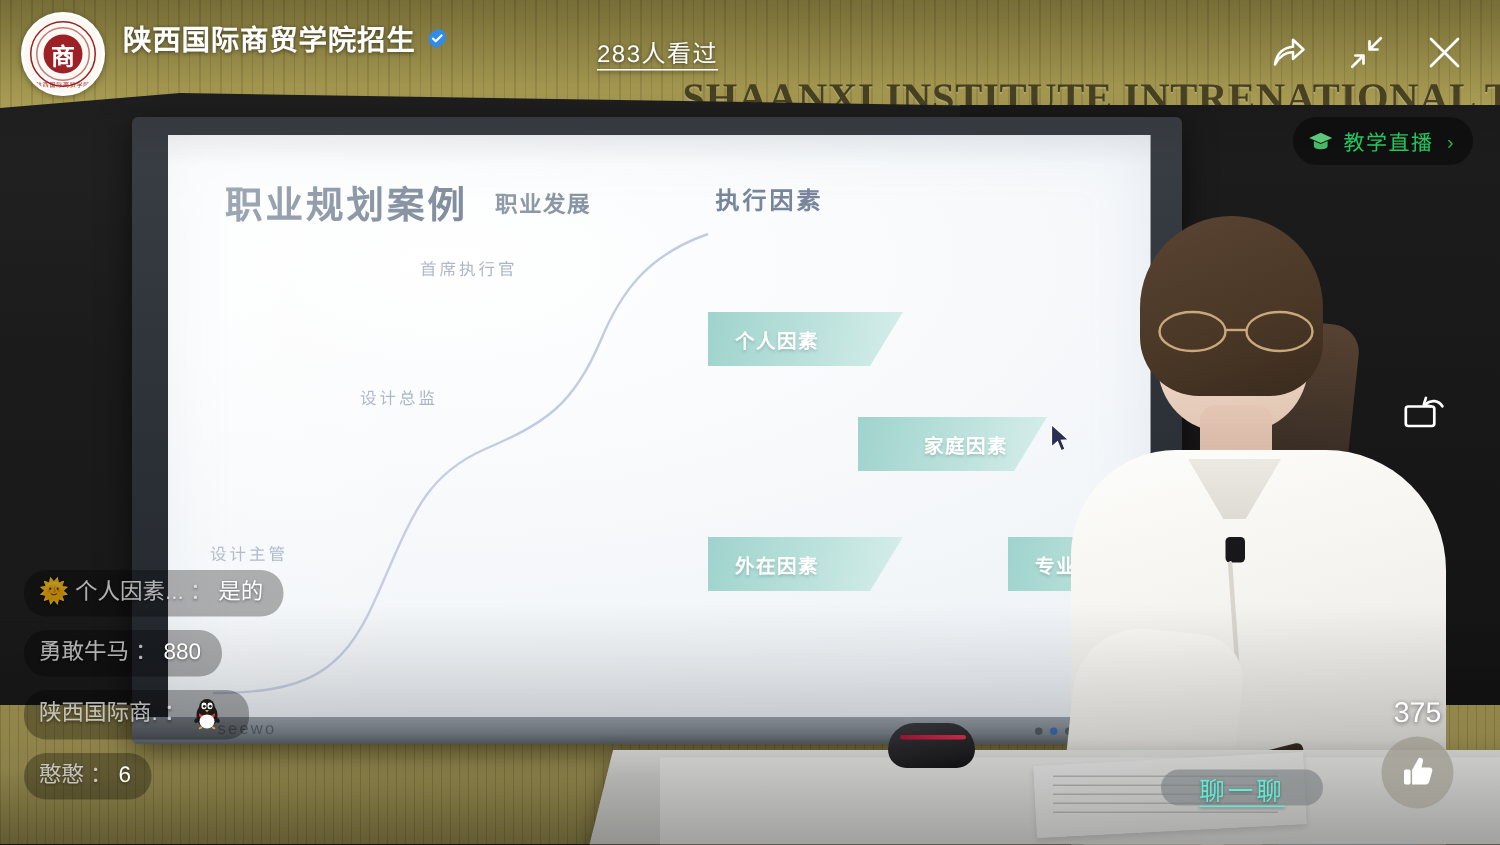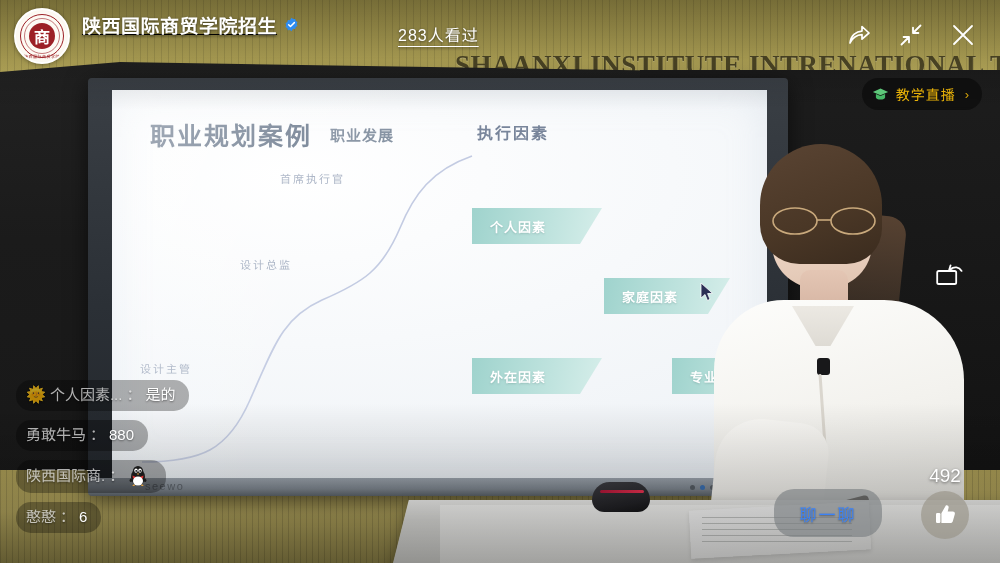--- a/index.html
+++ b/index.html
@@ -251,21 +251,21 @@
   .avatar .seal{
     position:relative;width:26px;height:26px;border-radius:50%;
     background:#9c2026;color:#fff;font-size:16px;font-weight:700;
     display:flex;align-items:center;justify-content:center;
     font-family:"Liberation Serif","DejaVu Serif",serif;
   }
   .avatar .arc{
     position:absolute;left:0;bottom:3px;width:100%;text-align:center;
     font-size:4px;color:#9c2026;letter-spacing:.5px;
   }
-  .ht{display:flex;flex-direction:column;gap:13px;padding-top:3px;text-decoration:underline;}
+  .ht{display:flex;flex-direction:column;gap:13px;padding-top:3px;}
   .htitle{
     display:flex;align-items:center;gap:7px;
     font-size:19px;font-weight:700;color:#ffffff;
     text-shadow:0 1px 3px rgba(0,0,0,.55);letter-spacing:.5px;
   }
   .verified{
     width:15px;height:15px;flex:0 0 15px;display:block;
   }
   .hsub{
     font-size:13px;color:rgba(255,255,255,.82);
@@ -280,21 +280,21 @@
     background:transparent;
   }
 
   .topright{position:absolute;right:24px;top:22px;display:flex;align-items:center;gap:26px;}
   .ticon{width:26px;height:26px;display:block;cursor:pointer;}
 
   .live-badge{
     position:absolute;right:18px;top:78px;height:32px;
     display:flex;align-items:center;gap:7px;padding:0 12px 0 10px;
     background:rgba(0,0,0,.42);border-radius:16px;
-    color:#eab308;font-size:14px;letter-spacing:1px;
+    color:#22c55e;font-size:14px;letter-spacing:1px;
     backdrop-filter:blur(2px);
   }
   .cap-icon{width:17px;height:17px;display:block;}
   .chev{font-size:13px;opacity:.9;margin-left:2px;}
 
   .rotate-btn{position:absolute;right:34px;top:262px;width:30px;height:26px;}
 
   
   .chat{position:absolute;left:16px;bottom:30px;display:flex;flex-direction:column;gap:9px;}
   .msg{
@@ -306,25 +306,25 @@
   }
   .msg .nm{color:rgba(255,255,255,.68);}
   .msg .tx{color:#ffffff;}
   .emo{font-size:16px;line-height:1;}
   .qq{
     width:20px;height:22px;display:inline-block;vertical-align:middle;
   }
 
   .chat-btn{
     position:absolute;right:118px;bottom:26px;
-    min-width:108px;height:48px;border-radius:20px;
+    min-width:108px;height:24px;border-radius:20px;
     background:rgba(120,124,128,.62);
     display:flex;align-items:center;justify-content:center;
-    color:#3b82f6;font-size:17px;letter-spacing:2px;
-    text-underline-offset:4px;
+    color:#5eead4;font-size:17px;letter-spacing:2px;
+    text-decoration:underline;text-underline-offset:4px;
     text-shadow:0 1px 2px rgba(0,0,0,.4);cursor:pointer;
   }
   .like-wrap{position:absolute;right:24px;bottom:24px;width:62px;text-align:center;}
   .like-count{
     font-size:19px;color:#fff;margin-bottom:4px;
     text-shadow:0 1px 3px rgba(0,0,0,.55);
   }
   .like-btn{
     width:48px;height:48px;border-radius:50%;
     background:rgba(150,146,132,.62);margin:0 auto;
@@ -369,21 +369,21 @@
       </svg>
 
       <div class="curve-label" style="left:168px;top:80px;">首席执行官</div>
       <div class="curve-label" style="left:128px;top:166px;">设计总监</div>
       <div class="curve-label" style="left:28px;top:270px;">设计主管</div>
 
       <div class="ribbon" style="left:360px;top:118px;width:112px;">
         <span>个人因素</span>
         <span class="tail"></span>
       </div>
-      <div class="ribbon" style="left:492px;top:188px;width:108px;">
+      <div class="ribbon" style="left:460px;top:188px;width:108px;justify-content:center;">
         <span>家庭因素</span>
         <span class="tail"></span>
       </div>
       <div class="ribbon" style="left:360px;top:268px;width:112px;">
         <span>外在因素</span>
         <span class="tail"></span>
       </div>
       <div class="ribbon" style="left:560px;top:268px;width:100px;">
         <span>专业因素</span>
         <span class="tail"></span>
@@ -516,21 +516,21 @@
     <div class="msg">
       <span class="nm">憨憨</span>
       <span class="nm">：</span>
       <span class="tx">6</span>
     </div>
   </div>
 
   <div class="chat-btn">聊一聊</div>
 
   <div class="like-wrap">
-    <div class="like-count">492</div>
+    <div class="like-count">375</div>
     <div class="like-btn">
       <svg class="thumb" viewBox="0 0 26 26">
         <path d="M9.4 11.2L14 3.2c1.9-.3 3 .9 2.6 2.6l-.9 3.8h5.1c1.5 0 2.4 1.2 2 2.6l-2 7c-.3 1.1-1.2 1.8-2.3 1.8H9.4z" fill="#fff"></path>
         <rect x="4" y="11" width="4.4" height="10" rx="1.2" fill="#fff"></rect>
       </svg>
     </div>
   </div>
 
 </div>
 

